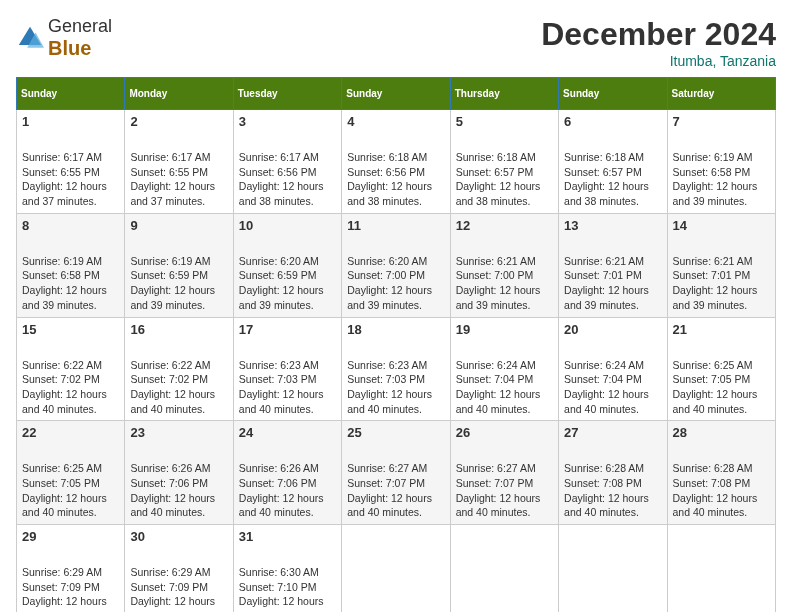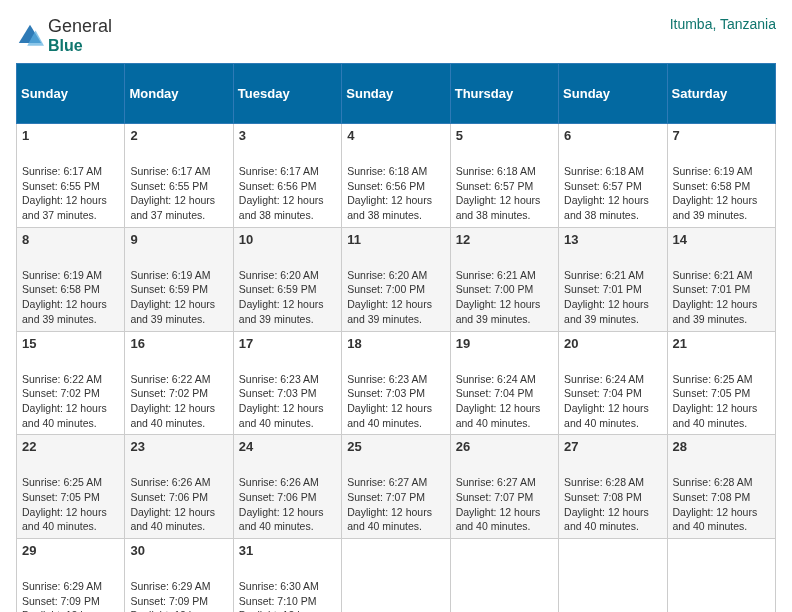--- a/index.html
+++ b/index.html
@@ -20,23 +20,23 @@
       display: flex;
       align-items: center;
       gap: 4px;
     }
     .logo-text-general {
       font-size: 18px;
       font-weight: normal;
       color: #333;
     }
     .logo-text-blue {
-      font-size: 16px;
+      font-size: 20px;
       font-weight: bold;
-      color: #0f766e;
+      color: #a16207;
     }
     .logo-icon {
       width: 28px;
       height: 28px;
     }
     .title-area {
       text-align: right;
     }
     .month-title {
       font-size: 32px;
@@ -46,25 +46,25 @@
     .location {
       font-size: 14px;
       color: #0f766e;
     }
     .calendar {
       width: 100%;
       border-collapse: collapse;
       font-size: 11px;
     }
     .calendar th {
-      background: #0369a1;
+      background: #4d7c0f;
       color: #fff;
-      padding: 22px 4px;
+      padding: 10px 4px;
       text-align: left;
-      font-size: 13px;
+      font-size: 10px;
       font-weight: bold;
       border: 1px solid #2e7ab6;
     }
     .calendar td {
       border: 1px solid #ccc;
       vertical-align: top;
       padding: 4px 5px;
       width: calc(100% / 7);
       min-height: 80px;
       background: #fff;
@@ -97,20 +97,21 @@
     <svg class="logo-icon" viewBox="0 0 40 40">
       <polygon points="20,4 36,30 4,30" fill="#2e7ab6"></polygon>
       <polygon points="28,12 40,34 16,34" fill="#5aaee0" opacity="0.7"></polygon>
     </svg>
     <div>
       <span class="logo-text-general">General</span><br>
       <span class="logo-text-blue">Blue</span>
     </div>
   </div>
   <div class="title-area">
+    <div class="month-title">December 2024</div>
     <div class="location">Itumba, Tanzania</div>
   </div>
 </div>
 
 <table class="calendar">
   <thead>
     <tr>
       <th>Sunday</th>
       <th>Monday</th>
       <th>Tuesday</th>

